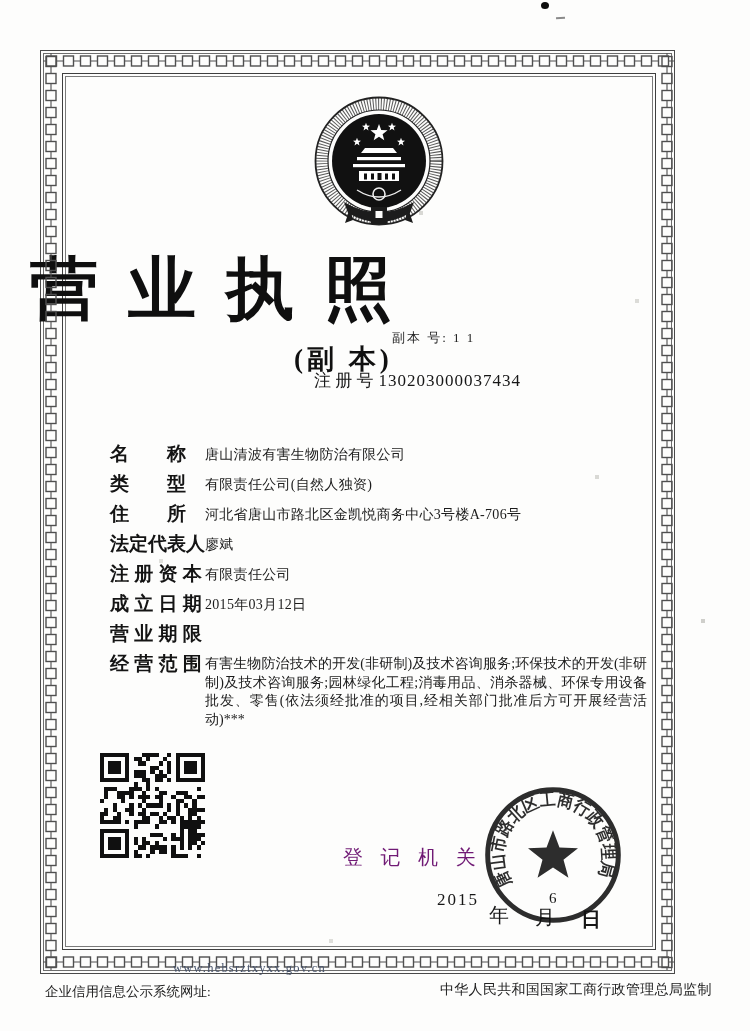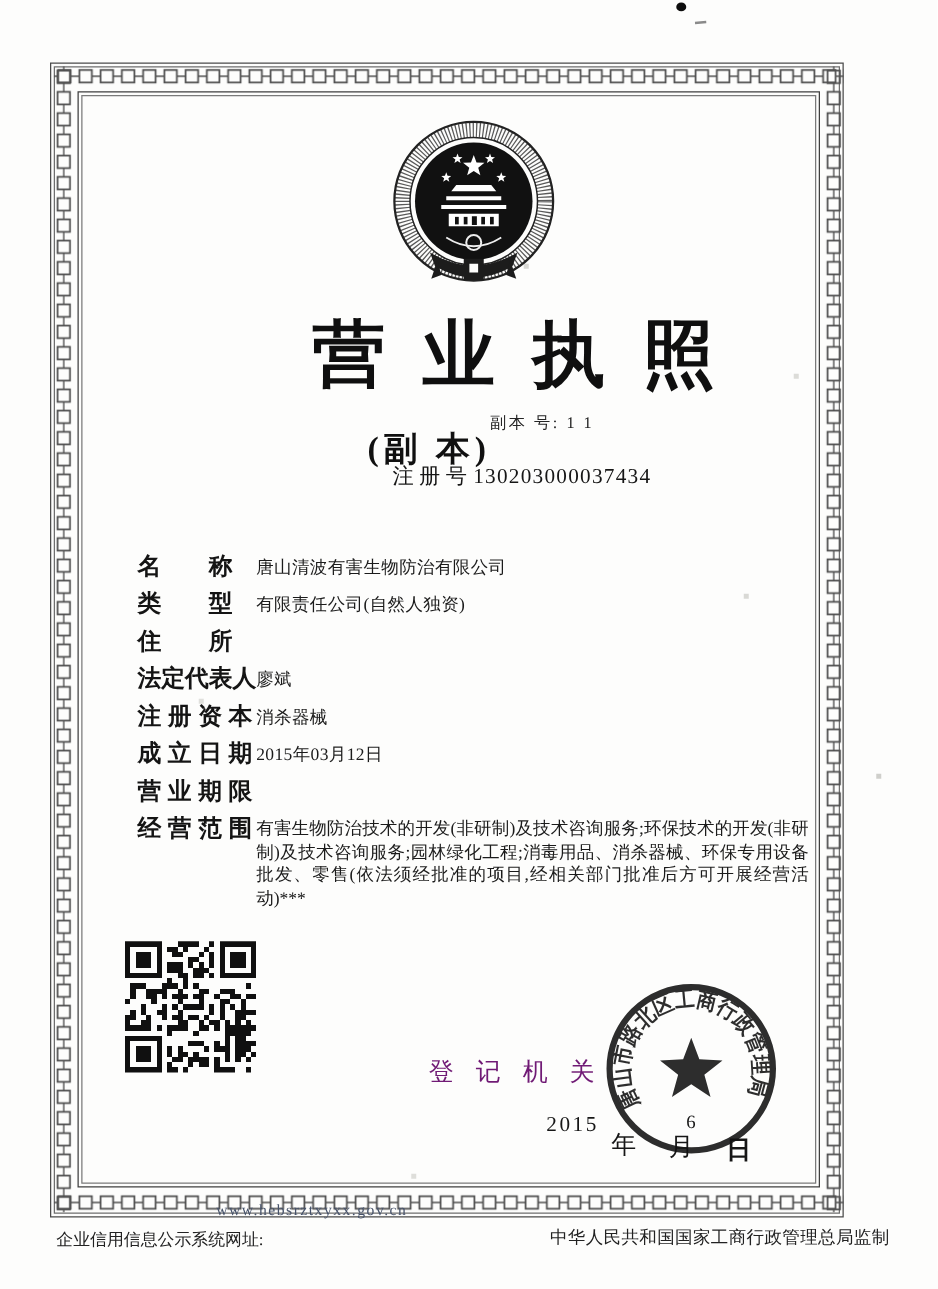--- a/index.html
+++ b/index.html
@@ -15,22 +15,22 @@
 
   
   .frame{position:absolute;left:40px;top:50px;width:633px;height:922px;border:1.6px solid #4a4a4a;}
   .frame::before{content:"";position:absolute;inset:2.2px;border:1px solid #6e6e6e;}
   .band{position:absolute;z-index:1;}
   .inner-line{position:absolute;left:20.5px;top:21.5px;width:592px;height:875px;border:1.6px solid #3f3f3f;}
   .inner-line::before{content:"";position:absolute;inset:2px;border:1px solid #7a7a7a;}
 
   
   .emblem{position:absolute;left:297px;top:95px;width:165px;height:140px;}
-  .license-title{position:absolute;left:0;top:254px;width:602px;text-align:right;
-    font-size:58px;font-weight:900;letter-spacing:30px;text-indent:30px;line-height:1.04;
+  .license-title{position:absolute;left:0;top:254px;width:602px;text-align:left;
+    font-size:68px;font-weight:900;letter-spacing:30px;text-indent:30px;line-height:1.04;
     font-family:"Liberation Serif","DejaVu Serif",serif;color:#0f0f0f;white-space:nowrap;}
   .copy-no{position:absolute;left:392px;top:329px;font-size:13px;letter-spacing:2px;color:#242424;}
   .subtitle{position:absolute;left:294px;top:341px;font-size:27px;font-weight:700;letter-spacing:4px;color:#101010;}
   .reg-line{position:absolute;left:314px;top:369px;font-size:17px;color:#161616;white-space:nowrap;}
   .reg-line .num{margin-left:5px;letter-spacing:1px;}
 
   
   .fields{position:absolute;left:110px;top:411px;width:545px;z-index:2;margin-top:31px;}
   .field-row{display:flex;align-items:flex-start;min-height:30px;}
   .field-label{flex:0 0 95px;font-family:"Liberation Sans","DejaVu Sans",sans-serif;
@@ -132,28 +132,29 @@
     <div class="field-row">
       <span class="field-label">名　　称</span>
       <span class="field-value">唐山清波有害生物防治有限公司</span>
     </div>
     <div class="field-row">
       <span class="field-label">类　　型</span>
       <span class="field-value">有限责任公司(自然人独资)</span>
     </div>
     <div class="field-row">
       <span class="field-label">住　　所</span>
+      <span class="field-value">河北省唐山市路北区金凯悦商务中心3号楼A-706号</span>
     </div>
     <div class="field-row">
       <span class="field-label">法定代表人</span>
       <span class="field-value">廖斌</span>
     </div>
     <div class="field-row">
       <span class="field-label">注 册 资 本</span>
-      <span class="field-value">消杀器械</span>
+      <span class="field-value">有限责任公司</span>
     </div>
     <div class="field-row">
       <span class="field-label">成 立 日 期</span>
       <span class="field-value">2015年03月12日</span>
     </div>
     <div class="field-row">
       <span class="field-label">营 业 期 限</span>
       <span class="field-value"></span>
     </div>
     <div class="field-row scope">

